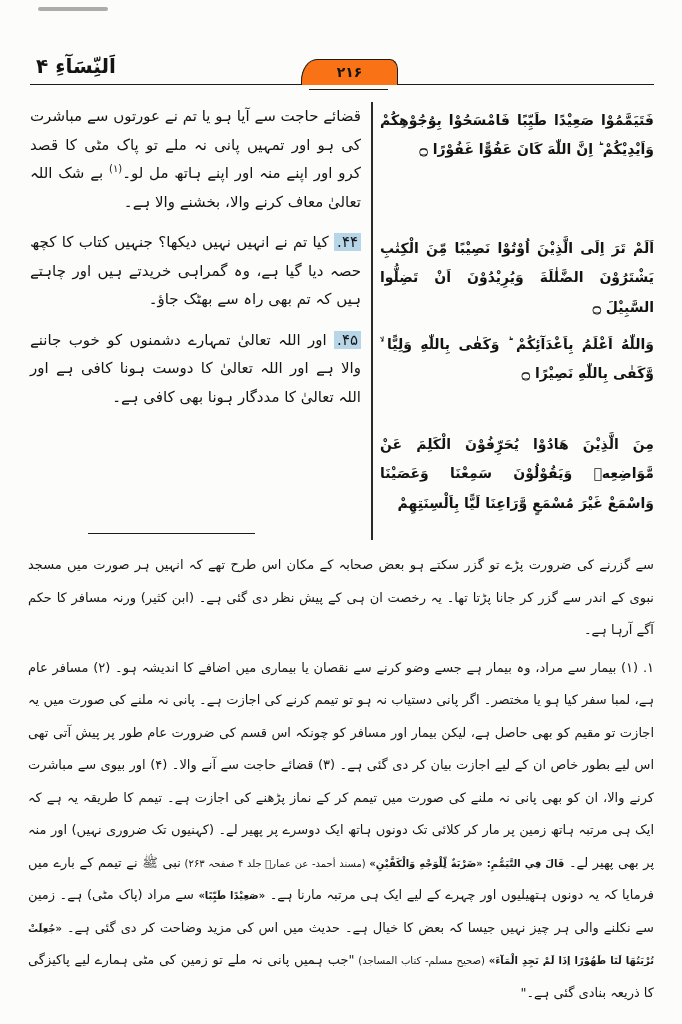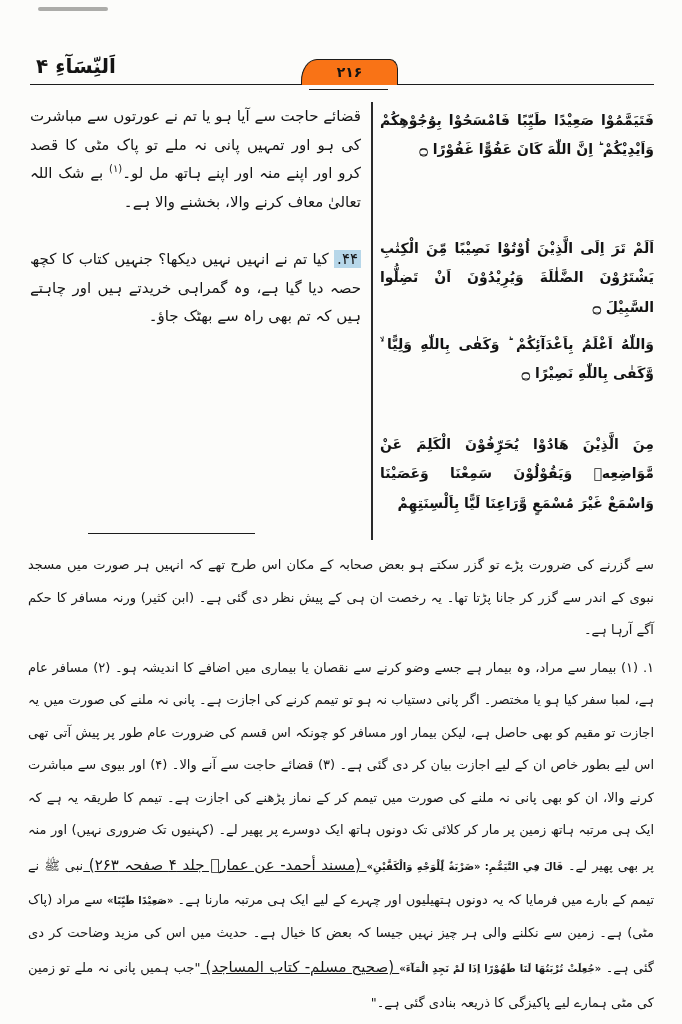--- a/index.html
+++ b/index.html
@@ -22,34 +22,34 @@
   .quran-col{position:absolute;right:28px;top:100px;width:274px;height:440px;direction:rtl;}
   .verse{position:absolute;right:0;left:0;margin:0;font-weight:bold;font-size:14px;line-height:2.1;
     text-align:justify;direction:rtl;}
   .v43{top:6px;}  .v44{top:134px;}  .v45{top:230px;}  .v46{top:330px;}
 
   .col-divider{position:absolute;left:371px;top:102px;width:1.5px;height:438px;background:#2a2a2a;}
 
   .urdu-col{position:absolute;left:30px;top:102px;width:331px;direction:rtl;font-size:15px;
     line-height:1.9;text-align:justify;}
   .u-para{margin:0;}
-  .u-para + .u-para{margin-top:29px;}
+  .u-para + .u-para{margin-top:12px;}
   .vnum{background:#b7d7e9;padding:0 3px;}
   sup.marker{font-size:10px;line-height:0;}
 
   
   .fn-sep{position:absolute;left:88px;top:533px;width:167px;border-top:1.9px solid #1c1c1c;}
 
   
   .footnotes{position:absolute;left:28px;right:28px;top:549px;direction:rtl;font-size:13px;
     line-height:2.5;text-align:justify;color:#171717;}
   .fn-p{margin:0;}
   .fn-p + .fn-p{margin-top:5px;}
   .aq{font-weight:bold;font-size:10px;}
-  .ref{font-size:15px;text-decoration:underline;}
+  .ref{font-size:10px;}
 </style>
 </head>
 <body>
 
 <div class="page">
 
   <div class="scan-mark"></div>
 
   <div class="pagenum-chip">
     <span>۲۱۶</span>
@@ -63,20 +63,21 @@
     <p class="verse v44">اَلَمْ تَرَ اِلَى الَّذِيْنَ اُوْتُوْا نَصِيْبًا مِّنَ الْكِتٰبِ يَشْتَرُوْنَ الضَّلٰلَةَ وَيُرِيْدُوْنَ اَنْ تَضِلُّوا السَّبِيْلَ ۝</p>
     <p class="verse v45">وَاللّٰهُ اَعْلَمُ بِاَعْدَآئِكُمْ ؕ وَكَفٰى بِاللّٰهِ وَلِيًّا ۙ وَّكَفٰى بِاللّٰهِ نَصِيْرًا ۝</p>
     <p class="verse v46">مِنَ الَّذِيْنَ هَادُوْا يُحَرِّفُوْنَ الْكَلِمَ عَنْ مَّوَاضِعِهٖ وَيَقُوْلُوْنَ سَمِعْنَا وَعَصَيْنَا وَاسْمَعْ غَيْرَ مُسْمَعٍ وَّرَاعِنَا لَيًّا بِاَلْسِنَتِهِمْ</p>
   </section>
 
   <div class="col-divider"></div>
 
   <section class="urdu-col">
     <p class="u-para"><span>قضائے حاجت سے آیا ہو یا تم نے عورتوں سے مباشرت کی ہو اور تمہیں پانی نہ ملے تو پاک مٹی کا قصد کرو اور اپنے منہ اور اپنے ہاتھ مل لو۔</span><sup class="marker">(۱)</sup><span> بے شک اللہ تعالیٰ معاف کرنے والا، بخشنے والا ہے۔</span></p>
     <p class="u-para"><span class="vnum">۴۴.</span><span> کیا تم نے انہیں نہیں دیکھا؟ جنہیں کتاب کا کچھ حصہ دیا گیا ہے، وہ گمراہی خریدتے ہیں اور چاہتے ہیں کہ تم بھی راہ سے بھٹک جاؤ۔</span></p>
+    <p class="u-para"><span class="vnum">۴۵.</span><span> اور اللہ تعالیٰ تمہارے دشمنوں کو خوب جاننے والا ہے اور اللہ تعالیٰ کا دوست ہونا کافی ہے اور اللہ تعالیٰ کا مددگار ہونا بھی کافی ہے۔</span></p>
   </section>
 
   <div class="fn-sep"></div>
 
   <section class="footnotes">
     <p class="fn-p">سے گزرنے کی ضرورت پڑے تو گزر سکتے ہو بعض صحابہ کے مکان اس طرح تھے کہ انہیں ہر صورت میں مسجد نبوی کے اندر سے گزر کر جانا پڑتا تھا۔ یہ رخصت ان ہی کے پیش نظر دی گئی ہے۔ (ابن کثیر) ورنہ مسافر کا حکم آگے آرہا ہے۔</p>
     <p class="fn-p"><span>۱. (۱) بیمار سے مراد، وہ بیمار ہے جسے وضو کرنے سے نقصان یا بیماری میں اضافے کا اندیشہ ہو۔ (۲) مسافر عام ہے، لمبا سفر کیا ہو یا مختصر۔ اگر پانی دستیاب نہ ہو تو تیمم کرنے کی اجازت ہے۔ پانی نہ ملنے کی صورت میں یہ اجازت تو مقیم کو بھی حاصل ہے، لیکن بیمار اور مسافر کو چونکہ اس قسم کی ضرورت عام طور پر پیش آتی تھی اس لیے بطور خاص ان کے لیے اجازت بیان کر دی گئی ہے۔ (۳) قضائے حاجت سے آنے والا۔ (۴) اور بیوی سے مباشرت کرنے والا، ان کو بھی پانی نہ ملنے کی صورت میں تیمم کر کے نماز پڑھنے کی اجازت ہے۔ تیمم کا طریقہ یہ ہے کہ ایک ہی مرتبہ ہاتھ زمین پر مار کر کلائی تک دونوں ہاتھ ایک دوسرے پر پھیر لے۔ (کہنیوں تک ضروری نہیں) اور منہ پر بھی پھیر لے۔ </span><span class="aq">قَالَ فِي التَّيَمُّمِ: «ضَرْبَةٌ لِّلْوَجْهِ وَالْكَفَّيْنِ»</span><span class="ref"> (مسند أحمد- عن عمارؓ جلد ۴ صفحہ ۲۶۳) </span><span>نبی ﷺ نے تیمم کے بارے میں فرمایا کہ یہ دونوں ہتھیلیوں اور چہرے کے لیے ایک ہی مرتبہ مارنا ہے۔ </span><span class="aq">«صَعِيْدًا طَيِّبًا»</span><span> سے مراد (پاک مٹی) ہے۔ زمین سے نکلنے والی ہر چیز نہیں جیسا کہ بعض کا خیال ہے۔ حدیث میں اس کی مزید وضاحت کر دی گئی ہے۔ </span><span class="aq">«جُعِلَتْ تُرْبَتُهَا لَنَا طَهُوْرًا اِذَا لَمْ نَجِدِ الْمَآءَ»</span><span class="ref"> (صحیح مسلم- کتاب المساجد) </span><span>"جب ہمیں پانی نہ ملے تو زمین کی مٹی ہمارے لیے پاکیزگی کا ذریعہ بنادی گئی ہے۔"</span></p>
     <p class="fn-p">۲. یہودیوں کی خباثتوں اور شرارتوں میں سے ایک یہ بھی تھی کہ "ہم نے سنا" کے ساتھ ہی کہہ دیتے لیکن ہم نافرمانی</p>
   </section>
 

